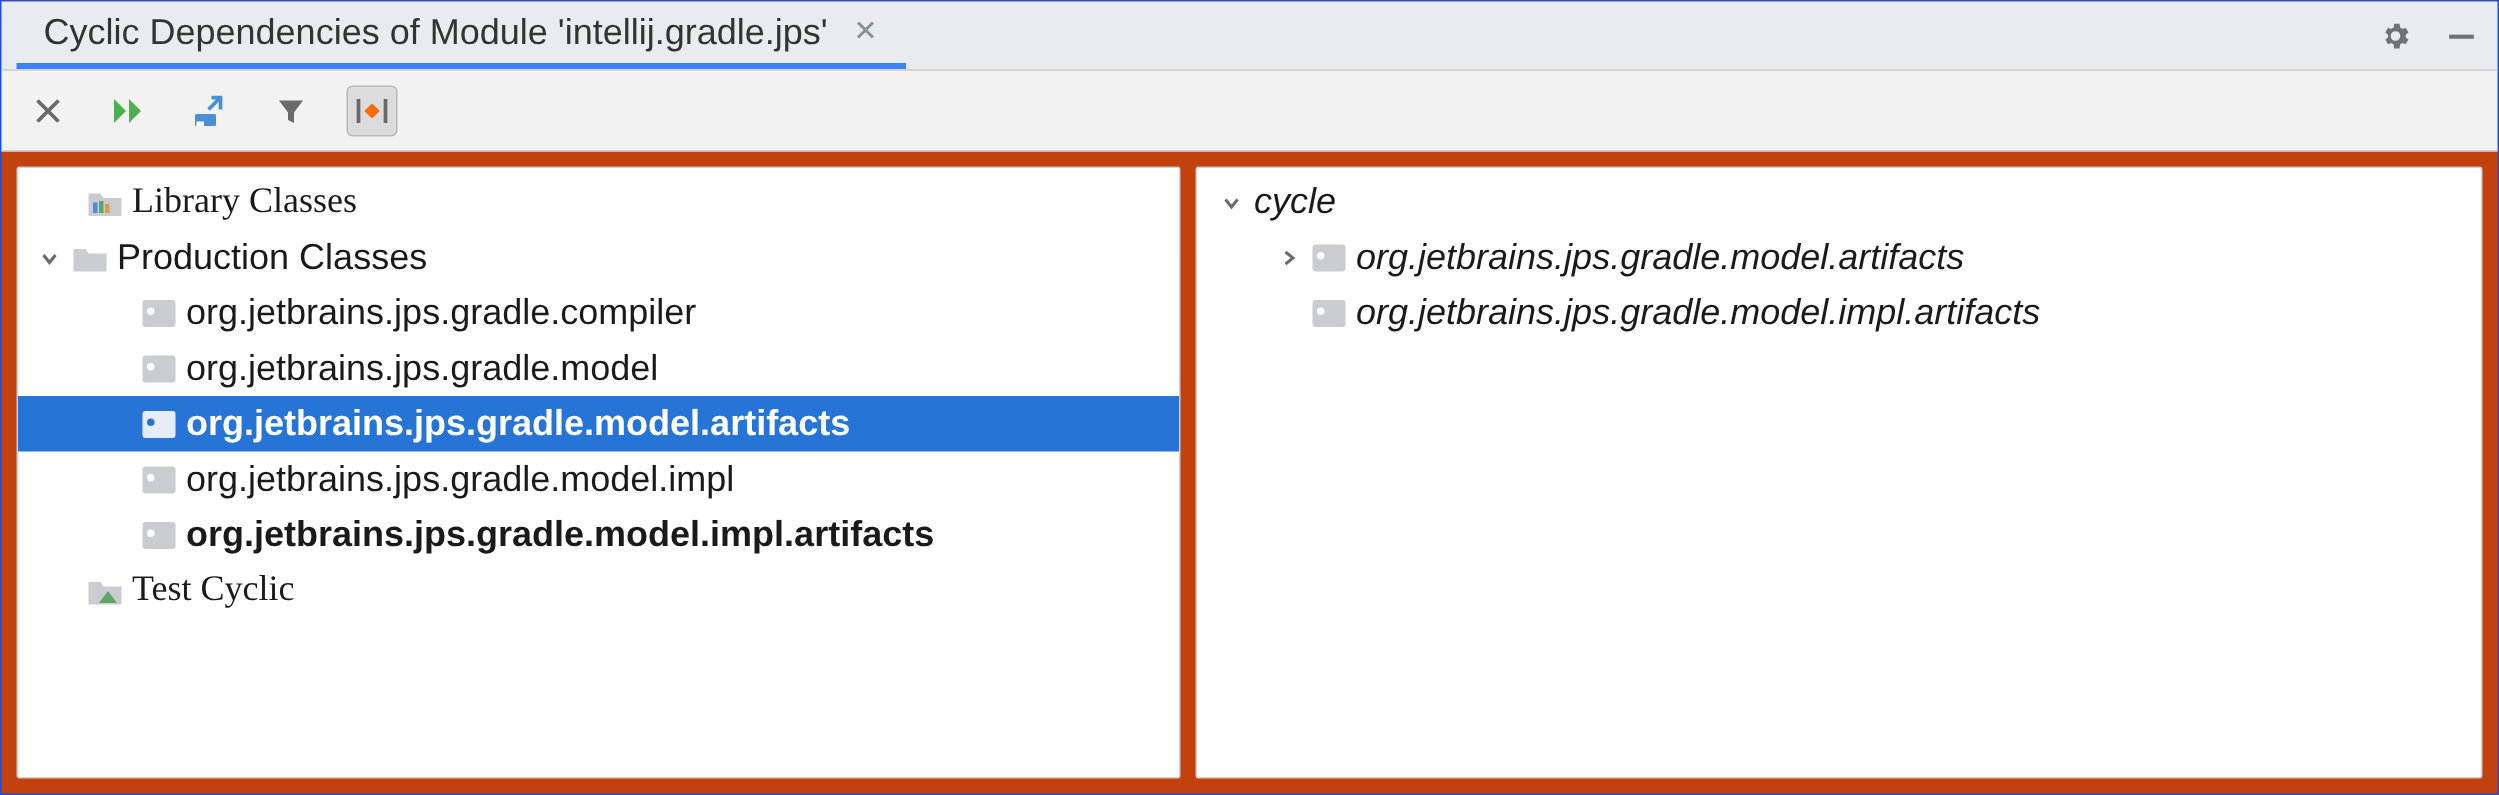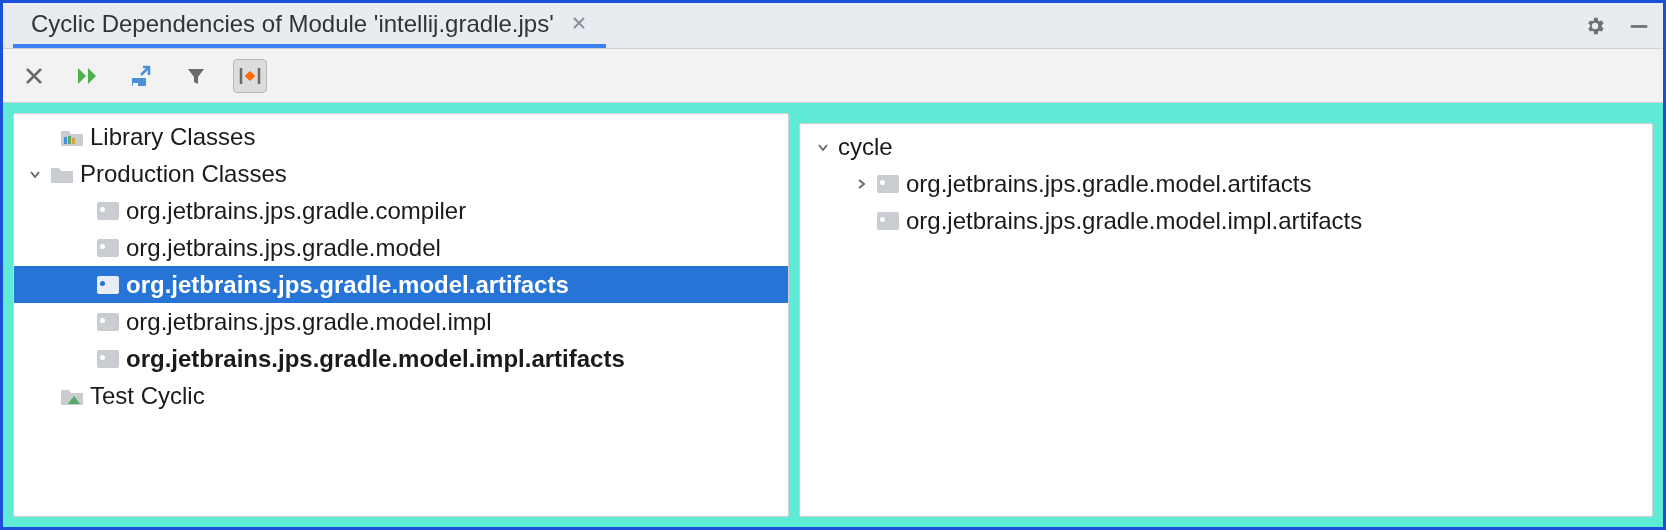--- a/index.html
+++ b/index.html
@@ -6,23 +6,23 @@
   html, body {
     margin: 0; padding: 0;
     width: 1666px; height: 530px;
     font-family: -apple-system, BlinkMacSystemFont, "Segoe UI", Arial, sans-serif;
     font-size: 24px;
     background: #fff;
     color: #1a1a1a;
   }
   .window {
     width: 1666px; height: 530px;
-    border: 3px solid #1d4ed8;
+    border: 1px solid #1d4ed8;
     display: flex; flex-direction: column;
-    background: #5eead4;
+    background: #c2410c;
   }
   
   .tab-bar {
     height: 46px;
     background: #e8ecf1;
     border-bottom: 1px solid #cfd3d8;
     display: flex; align-items: stretch;
     padding-left: 10px;
   }
   .tab {
@@ -80,40 +80,41 @@
   .pane.left {
     width: 776px;
     border-right: 1px solid #d1d1d1;
     margin: 10px 0 10px 10px;
     border: 1px solid #d1d1d1;
     border-radius: 2px;
     padding: 4px 0;
   }
   .pane.right {
     flex: 1;
-    margin: 20px 10px 10px 10px;
+    margin: 10px 10px 10px 10px;
     border: 1px solid #d1d1d1;
     border-radius: 2px;
     padding: 4px 0;
+    font-style: italic;
   }
   .tree-row {
     display: flex; align-items: center;
     height: 37px;
     padding: 0 8px;
     gap: 6px;
     white-space: nowrap;
     cursor: default;
   }
   .tree-row.selected {
     background: #2675d6;
     color: #fff;
   }
   .tree-row.bold .tree-label { font-weight: 700; }
   .tree-indent-0 { padding-left: 12px; text-align: center; }
-  .tree-indent-1 { padding-left: 46px; }
+  .tree-indent-1 { padding-left: 46px; font-family: Liberation Serif, serif; }
   .tree-indent-2 { padding-left: 82px; }
   .r-indent-0 { padding-left: 14px; }
   .r-indent-1 { padding-left: 52px; }
   .arrow {
     width: 18px; height: 18px;
     display:flex;align-items:center;justify-content:center;
     color: #6b6b6b;
   }
   .arrow svg { display:block; }
   .arrow.placeholder { visibility: hidden; }

